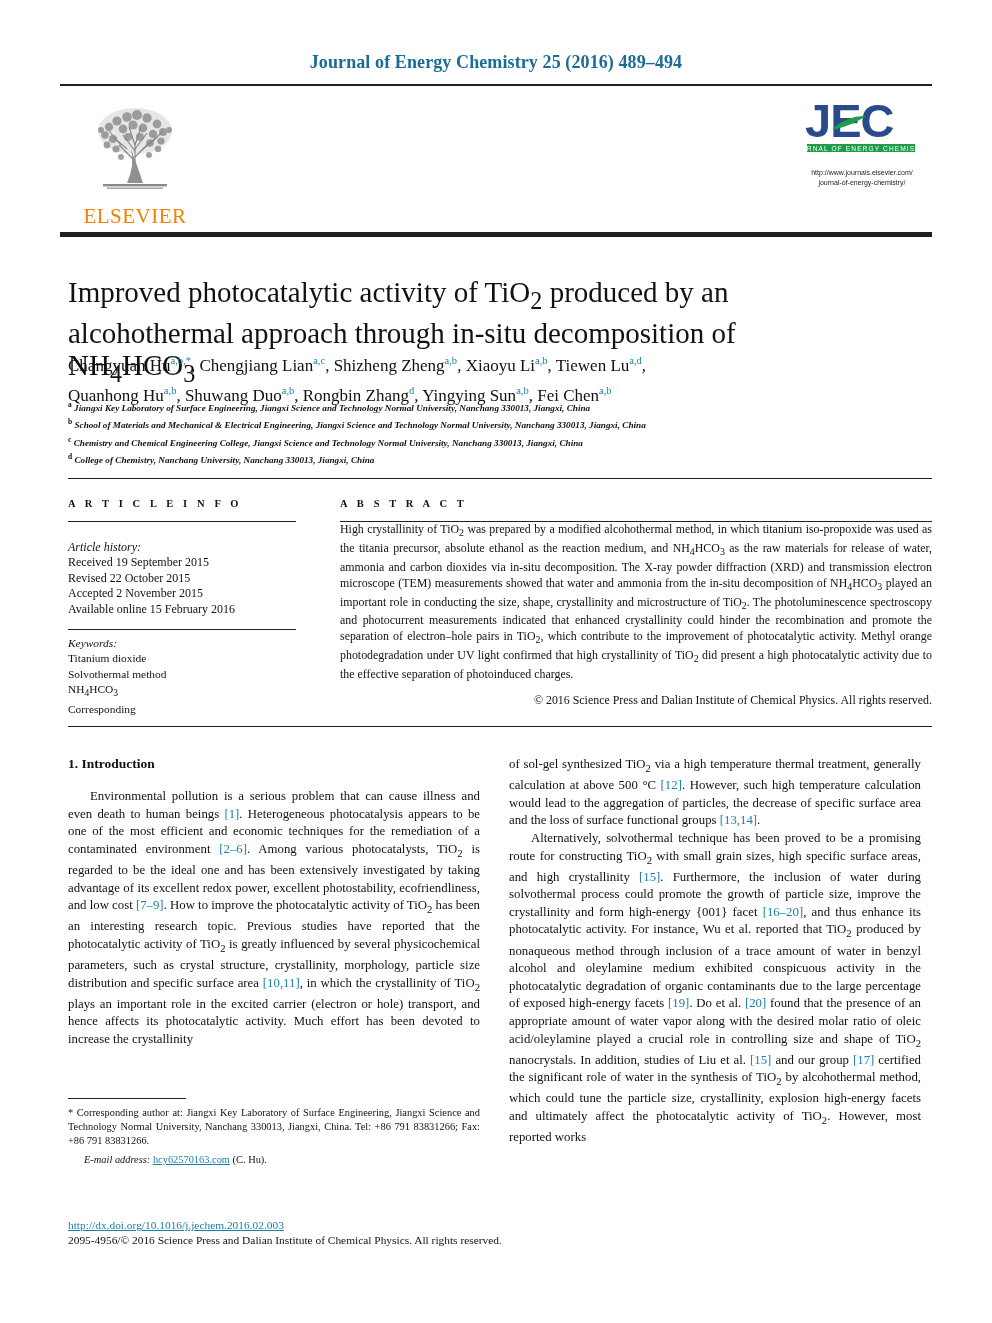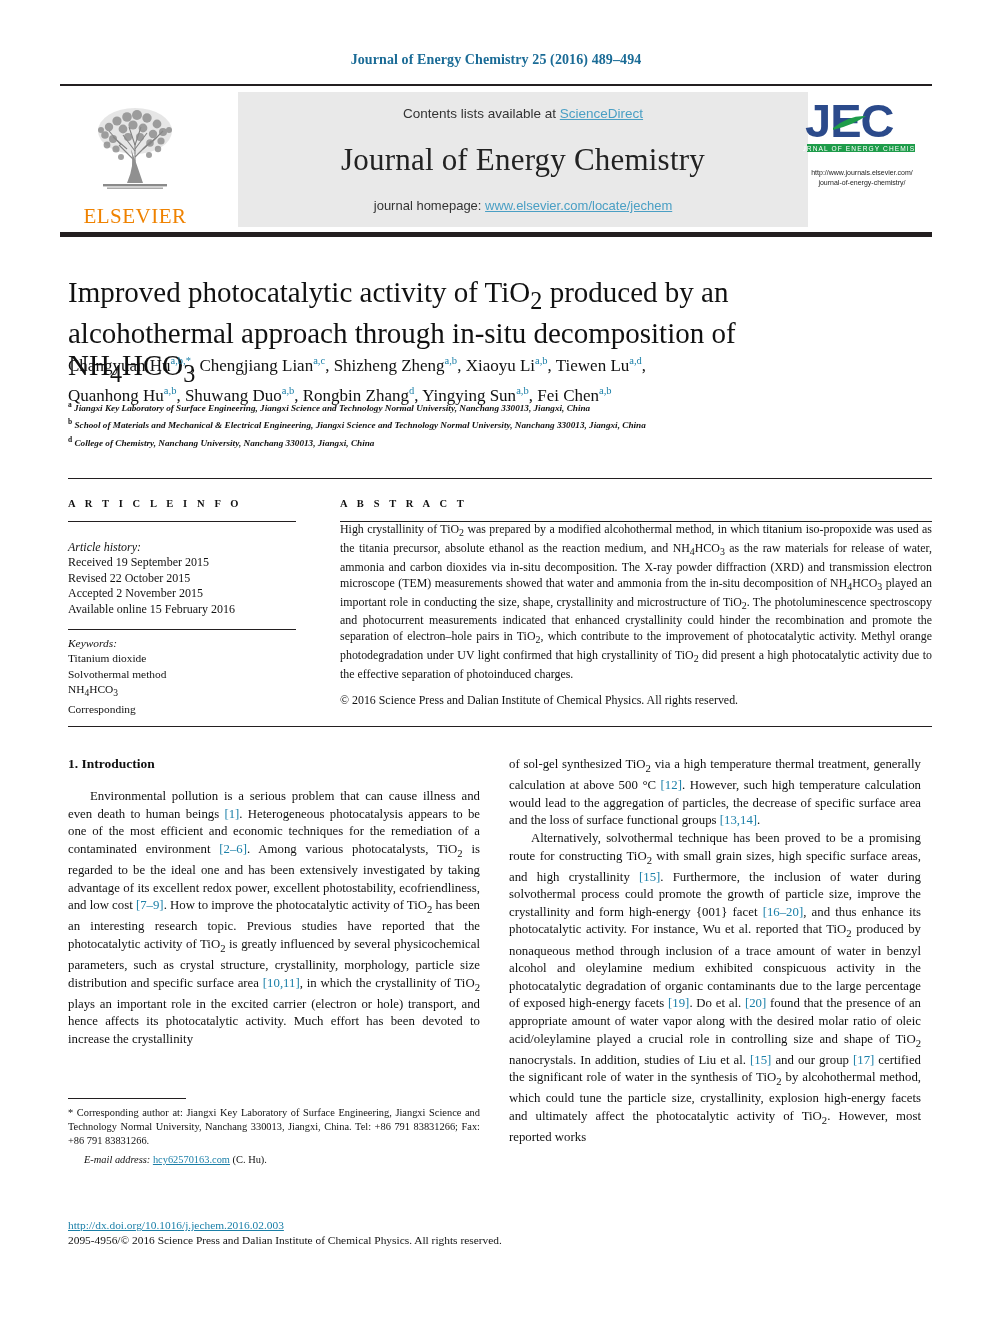--- a/index.html
+++ b/index.html
@@ -23,21 +23,21 @@
   }
 
   
   .runhead {
     position: absolute;
     top: 52px;
     left: 0;
     width: 992px;
     text-align: center;
     font-family: "Liberation Serif", serif;
-    font-size: 14px;
+    font-size: 18px;
     font-weight: bold;
     color: #1a6b96;
     letter-spacing: .1px;
   }
   .rule-top {
     position: absolute;
     top: 84px;
     left: 60px;
     width: 872px;
     height: 1.5px;
@@ -223,21 +223,21 @@
   .abstract-body {
     font-family: "Liberation Serif", serif;
     font-size: 11.9px;
     line-height: 15.6px;
     text-align: justify;
     color: #111;
     hyphens: none;
   }
   .copyright {
     margin-top: 10px;
-    text-align: left;
+    text-align: right;
     font-family: "Liberation Serif", serif;
     font-size: 11.9px;
     color: #111;
   }
 
   .sec-rule2 {
     position: absolute;
     left: 68px;
     top: 726px;
     width: 864px;
@@ -369,29 +369,20 @@
               <circle cx="66" cy="54" r="3"></circle>
           </g>
           <path d="M44 82 q8 -18 4 -34 q6 16 12 34 z" fill="#909090"></path>
           <rect x="20" y="83" width="64" height="2.4" fill="#8a8a8a"></rect>
           <rect x="24" y="86.5" width="56" height="1.4" fill="#a0a0a0"></rect>
         </g>
       </svg>
       <div class="elsevier-word">ELSEVIER</div>
     </div>
 
-    <div class="center-band">
-      <div class="contents-line">
-        <span>Contents lists available at </span><a class="sd-link" href="#">ScienceDirect</a>
-      </div>
-      <div class="journal-title">Journal of Energy Chemistry</div>
-      <div class="homepage-line">
-        <span>journal homepage: </span><a class="homepage-link" href="#">www.elsevier.com/locate/jechem</a>
-      </div>
-    </div>
 
     <div class="jec-logo">
       <svg width="118" height="64" viewBox="0 0 118 64">
         <g fill="#2b4a8b" font-family="Liberation Sans, sans-serif" font-weight="bold">
           <text x="2" y="43" font-size="47" letter-spacing="-1">JEC</text>
         </g>
         <path d="M30 34 q16 -13 33 -12 q-13 9 -33 14 z" fill="#1e9c4a"></path>
         <rect x="4" y="50" width="108" height="8" fill="#1e9c4a"></rect>
         <text x="58" y="57" font-family="Liberation Sans, sans-serif" font-size="6.6" fill="#ffffff" text-anchor="middle" letter-spacing="1.1">JOURNAL OF ENERGY CHEMISTRY</text>
       </svg>
@@ -410,20 +401,21 @@
   </div>
 
   <div class="authors">
     Changyuan Hu<sup>a,b,*</sup>, Chengjiang Lian<sup>a,c</sup>, Shizheng Zheng<sup>a,b</sup>, Xiaoyu Li<sup>a,b</sup>, Tiewen Lu<sup>a,d</sup>,<br>
     Quanhong Hu<sup>a,b</sup>, Shuwang Duo<sup>a,b</sup>, Rongbin Zhang<sup>d</sup>, Yingying Sun<sup>a,b</sup>, Fei Chen<sup>a,b</sup>
   </div>
 
   <div class="affils">
     <div><sup>a</sup> Jiangxi Key Laboratory of Surface Engineering, Jiangxi Science and Technology Normal University, Nanchang 330013, Jiangxi, China</div>
     <div><sup>b</sup> School of Materials and Mechanical &amp; Electrical Engineering, Jiangxi Science and Technology Normal University, Nanchang 330013, Jiangxi, China</div>
+    <div><sup>c</sup> Chemistry and Chemical Engineering College, Jiangxi Science and Technology Normal University, Nanchang 330013, Jiangxi, China</div>
     <div><sup>d</sup> College of Chemistry, Nanchang University, Nanchang 330013, Jiangxi, China</div>
   </div>
 
   <div class="sec-rule"></div>
 
   <div class="info-col">
     <div class="sec-head">A R T I C L E   I N F O</div>
     <div class="hair"></div>
     <div class="hist">
       <div class="lbl">Article history:</div>

